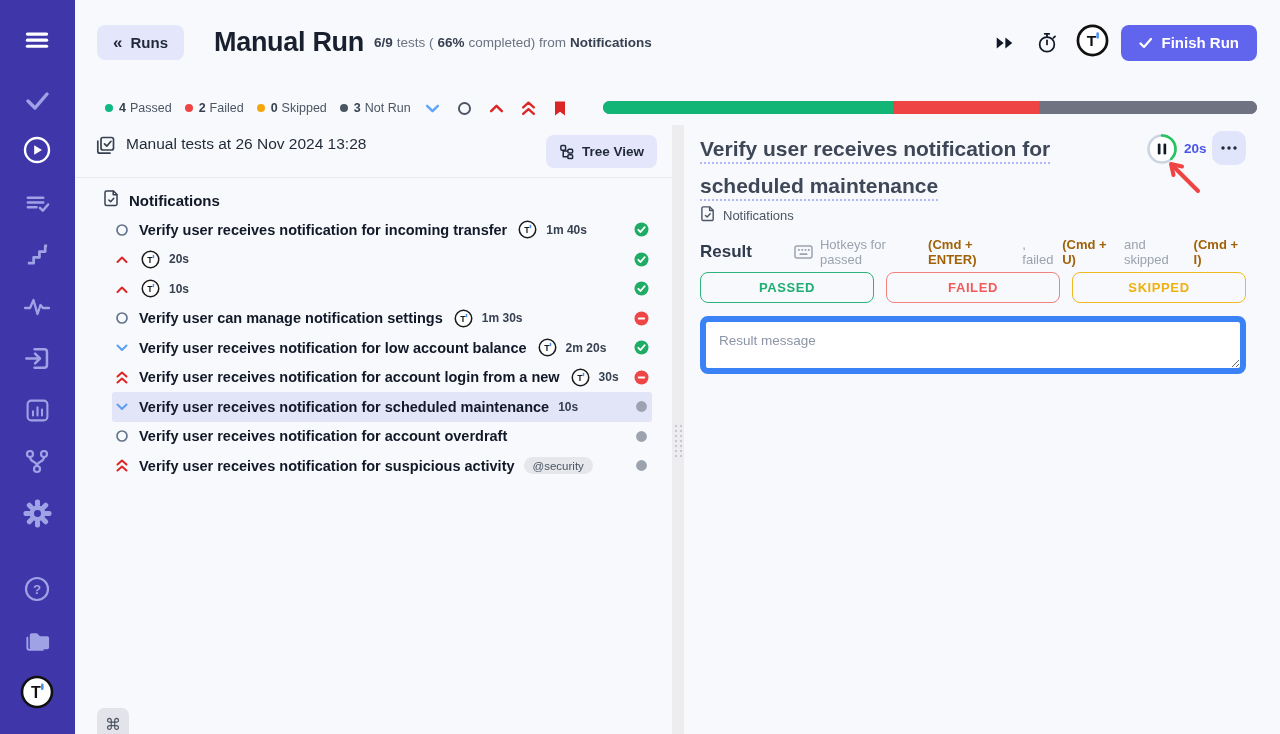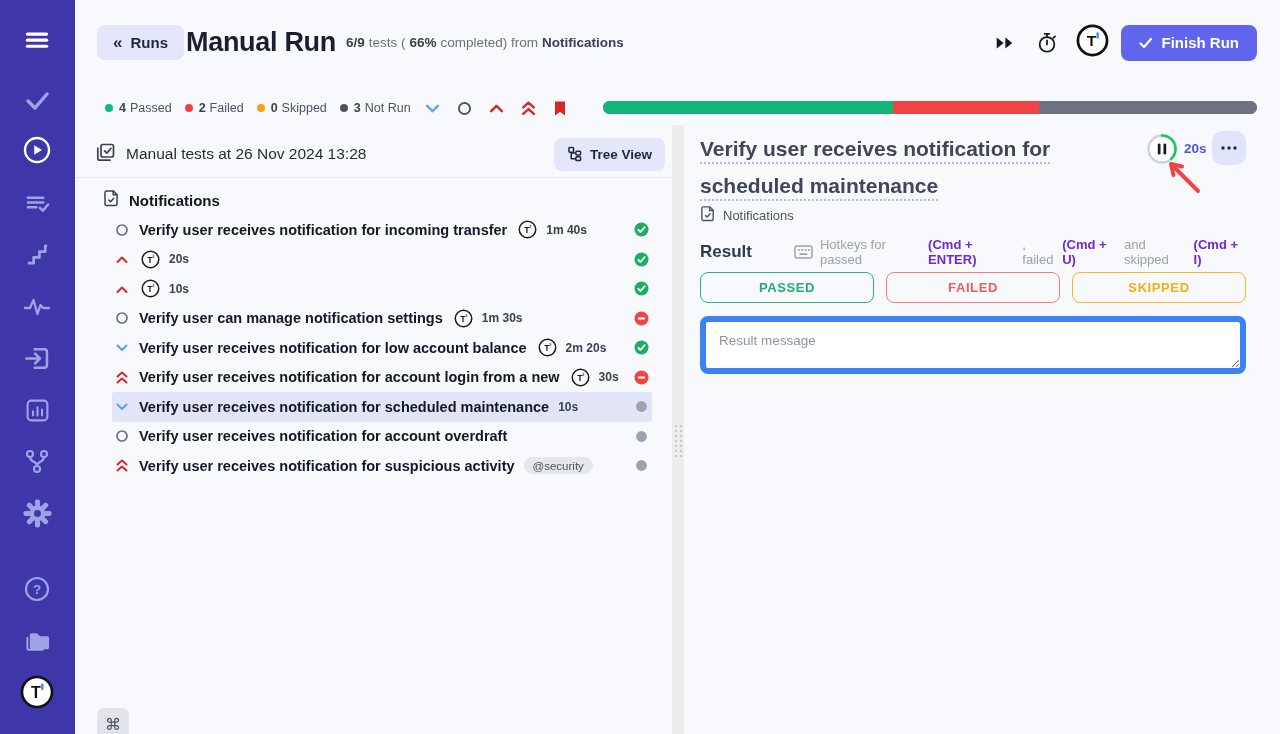--- a/index.html
+++ b/index.html
@@ -8,21 +8,21 @@
   .app { position:relative; width:1280px; height:734px; overflow:hidden; background:#f8f9fc; }
 
   
   .sidebar { position:absolute; left:0; top:0; width:75px; height:100%; background:#3e36a9; }
   .sb-icon { position:absolute; left:19px; width:36px; height:36px; display:flex; align-items:center; justify-content:center; cursor:pointer; }
 
   
   .topbar { position:absolute; left:75px; top:0; right:0; height:85px; display:flex; align-items:center; padding:0 23px 0 22px; }
   .runs-btn { display:flex; align-items:center; gap:8px; background:#e4e7fb; border:none; border-radius:8px; height:35px; padding:0 16px; font-family:inherit; font-size:15px; font-weight:700; color:#1f2937; cursor:pointer; }
   .runs-btn .chev { font-size:17px; font-weight:700; line-height:1; }
-  .page-title { font-size:27px; font-weight:800; color:#18202f; margin-left:2px; letter-spacing:-0.3px; }
+  .page-title { font-size:27px; font-weight:800; color:#18202f; margin-left:30px; letter-spacing:-0.3px; }
   .subtitle { display:flex; align-items:baseline; gap:4px; margin-left:10px; font-size:13.5px; color:#6b7280; }
   .subtitle b { color:#374151; font-weight:700; }
   .tb-spacer { flex:1; }
   .icon-btn { background:none; border:none; cursor:pointer; display:flex; align-items:center; justify-content:center; padding:4px; }
   .finish-btn { display:flex; align-items:center; gap:9px; background:#6165ee; color:#fff; border:none; border-radius:8px; height:36px; padding:0 18px; font-family:inherit; font-size:15px; font-weight:700; cursor:pointer; margin-left:12px; }
   .hdr-logo { margin-left:14px; }
 
   
   .statusrow { position:absolute; left:75px; top:95px; right:0; height:26px; }
   .legend { position:absolute; left:30px; top:0; height:26px; display:flex; align-items:center; gap:13px; }
@@ -31,21 +31,21 @@
   .leg-item span.lbl { color:#4b5563; margin-left:-2px; }
   .dot { width:8px; height:8px; border-radius:50%; display:inline-block; }
   .d-pass{background:#10b981;} .d-fail{background:#ef4444;} .d-skip{background:#f5a60a;} .d-nr{background:#4b5563;}
   .filters { position:absolute; left:349px; top:0; height:26px; display:flex; align-items:center; gap:15px; }
   .filters .icon-btn { padding:1px; }
   .pbar { position:absolute; left:528px; right:23px; top:6px; height:13px; border-radius:7px; overflow:hidden; display:flex; background:#6f7280; }
   .pseg { height:100%; }
 
   
   .leftpanel { position:absolute; left:75px; top:125px; width:597px; bottom:0; }
-  .run-header { position:absolute; left:20px; right:7px; top:10px; height:38px; display:flex; align-items:center; }
+  .run-header { position:absolute; left:20px; right:15px; top:10px; height:38px; display:flex; }
   .run-name { margin-left:10px; font-size:15.5px; color:#1f2937; }
   .rh-spacer { flex:1; }
   .treeview-btn { display:flex; align-items:center; gap:8px; background:#e4e7fb; border:none; border-radius:8px; height:33px; padding:0 13px; font-family:inherit; font-size:13.5px; font-weight:700; color:#1f2937; cursor:pointer; }
   .lp-divider { position:absolute; left:0; right:0; top:52px; border-bottom:1px solid #e8eaef; }
   .folder-row { position:absolute; left:28px; top:62px; height:26px; display:flex; align-items:center; gap:9px; cursor:pointer; }
   .folder-name { font-size:15px; font-weight:700; color:#111827; }
   .test-list { position:absolute; left:0; right:0; top:90px; }
   .trow { display:flex; align-items:center; height:29.5px; margin:0 20px 0 37px; padding:0 3px 0 2px; cursor:pointer; border-radius:3px; }
   .trow.selected { background:#e2e4f8; }
   .pri { width:16px; height:16px; display:flex; align-items:center; justify-content:center; flex:0 0 16px; }
@@ -69,21 +69,21 @@
   .detail-title { display:inline; font-size:21px; font-weight:700; color:#3d4757; border-bottom:2px dotted #b0b8f7; padding-bottom:2px; -webkit-box-decoration-break:clone; box-decoration-break:clone; }
   .pause-btn { position:absolute; left:462px; top:8px; width:32px; height:32px; background:none; border:none; padding:0; cursor:pointer; }
   .timer { position:absolute; left:500px; top:16px; font-size:13.5px; font-weight:800; color:#4955e8; }
   .more-btn { position:absolute; left:528px; top:6px; width:34px; height:34px; background:#e1e5fb; border:none; border-radius:10px; cursor:pointer; display:flex; align-items:center; justify-content:center; }
   .annot-arrow { position:absolute; left:478px; top:30px; pointer-events:none; }
   .crumb { position:absolute; left:16px; top:80px; display:flex; align-items:center; gap:7px; cursor:pointer; }
   .crumb-label { font-size:13px; color:#4b5563; }
   .result-row { position:absolute; left:16px; top:112px; right:34px; display:flex; align-items:center; }
   .result-heading { font-size:17px; font-weight:800; color:#2f3a4c; }
   .hotkeys { display:flex; align-items:center; gap:4px; margin-left:42px; font-size:13px; color:#9ca3af; }
-  .hotkeys b { color:#6d28d9; font-weight:700; }
+  .hotkeys b { color:#a16207; font-weight:700; }
   .hotkeys .kbd-icon { margin-right:3px; display:flex; }
   .verdicts { position:absolute; left:16px; top:147px; right:34px; display:flex; gap:12px; }
   .vbtn { flex:1; height:31px; border-radius:8px; background:#f8f9fc; font-family:inherit; font-size:13px; font-weight:800; letter-spacing:0.6px; cursor:pointer; }
   .v-pass { border:1.6px solid #2db37a; color:#1fae71; }
   .v-fail { border:1.6px solid #f38080; color:#f15b5b; }
   .v-skip { border:1.6px solid #f2ba21; color:#eeb111; }
   .msg-box { position:absolute; left:16px; top:191px; right:34px; height:58px; border:6px solid #3b82f6; border-radius:8px; background:#fff; padding:11px 13px; font-family:inherit; font-size:13.5px; color:#1f2937; resize:both; }
   .msg-box::placeholder { color:#8b95a5; }
 </style>
 </head>

